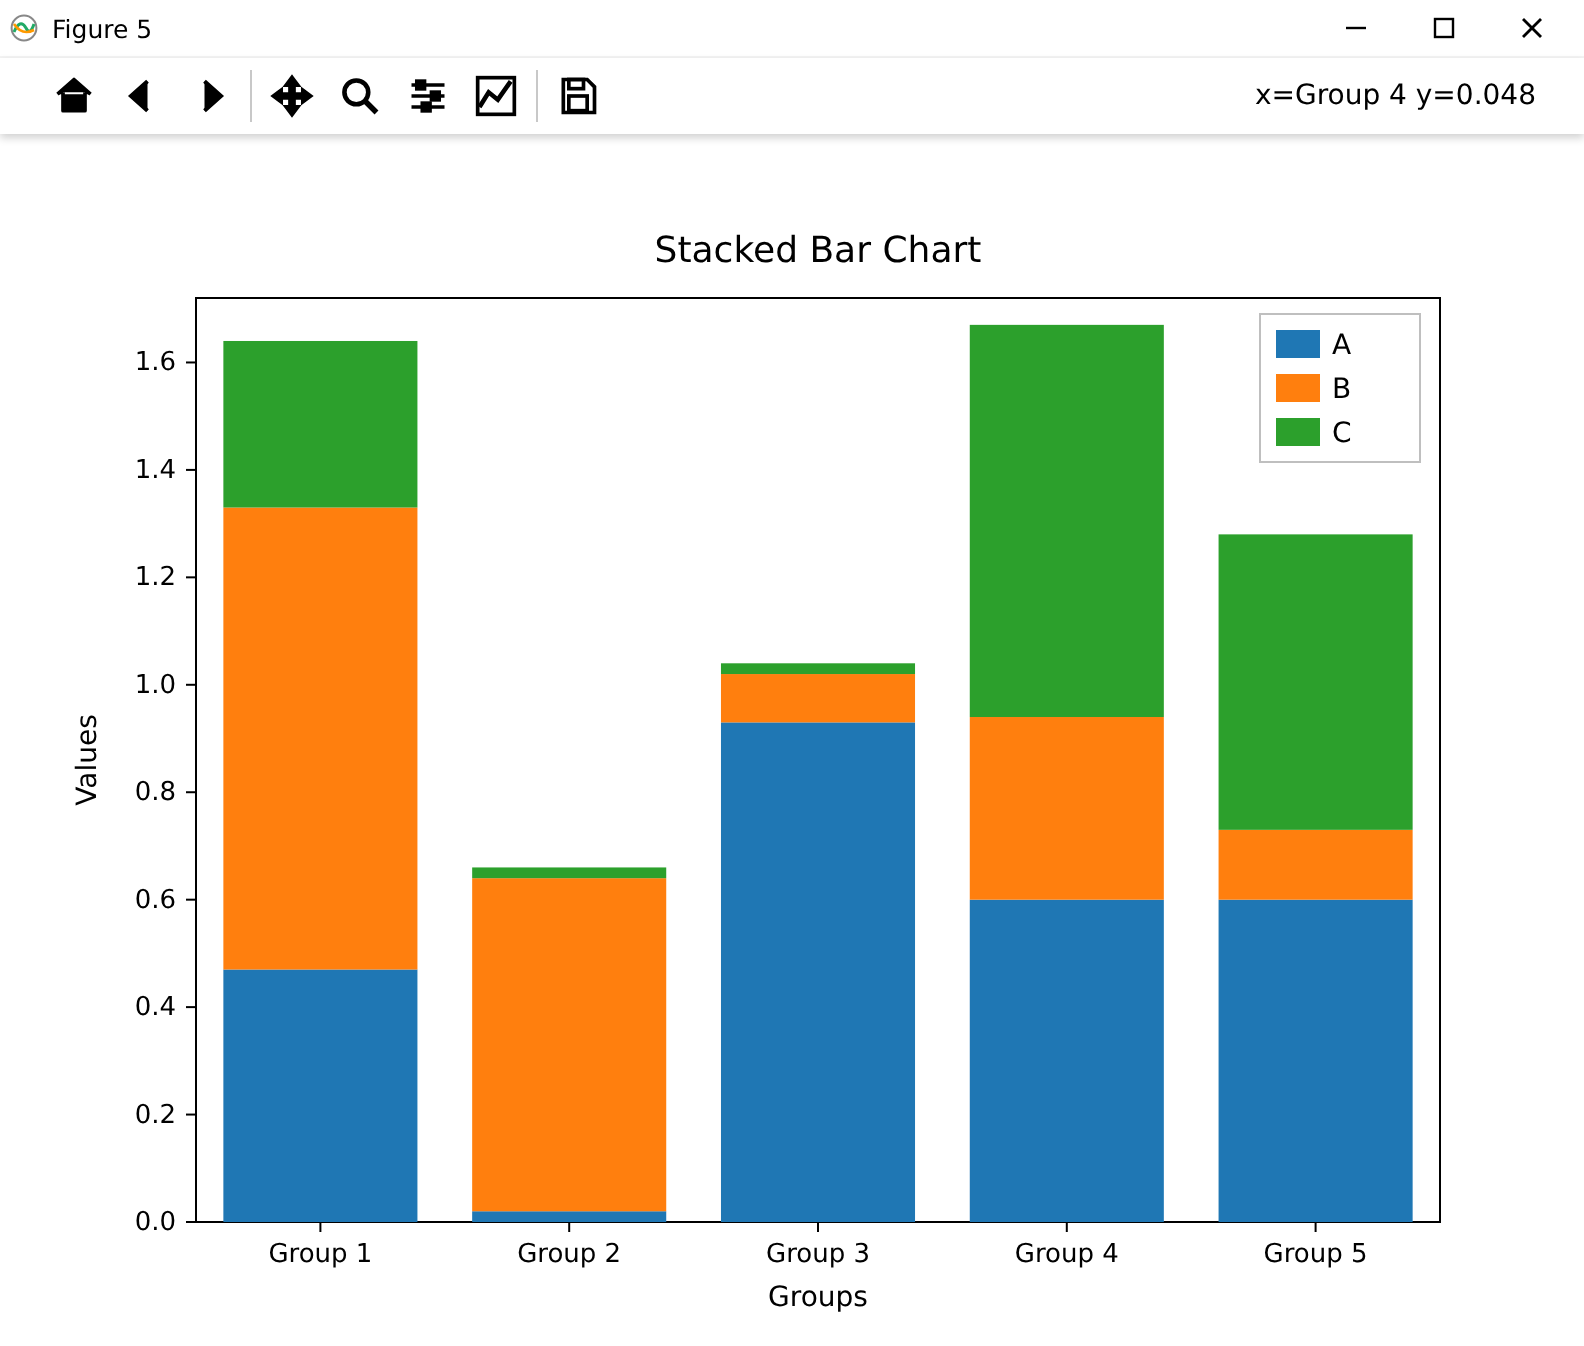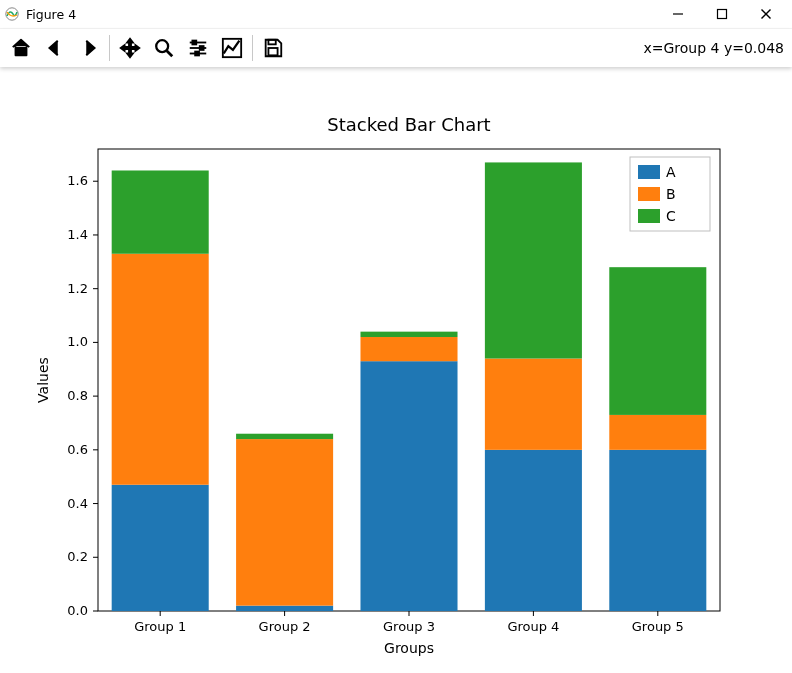--- a/index.html
+++ b/index.html
@@ -38,21 +38,21 @@
     display:flex; align-items:center; justify-content:center;
   }
   .win-btn svg { display:block; }
 
   
   .toolbar {
     height: 38px;
     background: #ffffff;
     display: flex;
     align-items: center;
-    padding: 0 4px;
+    padding: 0 20px;
     box-shadow: 0 2px 4px rgba(0,0,0,0.18);
     position: relative;
     z-index: 2;
   }
   .tool-btn {
     width: 34px; height: 30px;
     display:flex; align-items:center; justify-content:center;
     border-radius:3px;
   }
   .tool-btn svg { stroke:#000; fill:none; stroke-width:2.2; }
@@ -89,21 +89,21 @@
 <body>
 
 <div class="titlebar">
   <span class="app-icon">
     <svg width="16" height="16" viewBox="0 0 16 16">
       <circle cx="8" cy="8" r="6.2" fill="none" stroke="#888" stroke-width="1"></circle>
       <path d="M3 10 Q6 3 9 8 Q11 12 13 6" fill="none" stroke="#2a6" stroke-width="1.5"></path>
       <path d="M3 6 Q7 12 13 9" fill="none" stroke="#f90" stroke-width="1.3"></path>
     </svg>
   </span>
-  <span class="title-text">Figure 4</span>
+  <span class="title-text">Figure 5</span>
   <span class="spacer"></span>
   <div class="win-btns">
     <div class="win-btn">
       <svg width="12" height="12" viewBox="0 0 12 12">
           <line x1="1" y1="6" x2="11" y2="6" stroke="#000" stroke-width="1.2"></line>
         </svg>
     </div>
     <div class="win-btn">
       <svg width="12" height="12" viewBox="0 0 12 12">
           <rect x="1.5" y="1.5" width="9" height="9" fill="none" stroke="#000" stroke-width="1.2"></rect>

